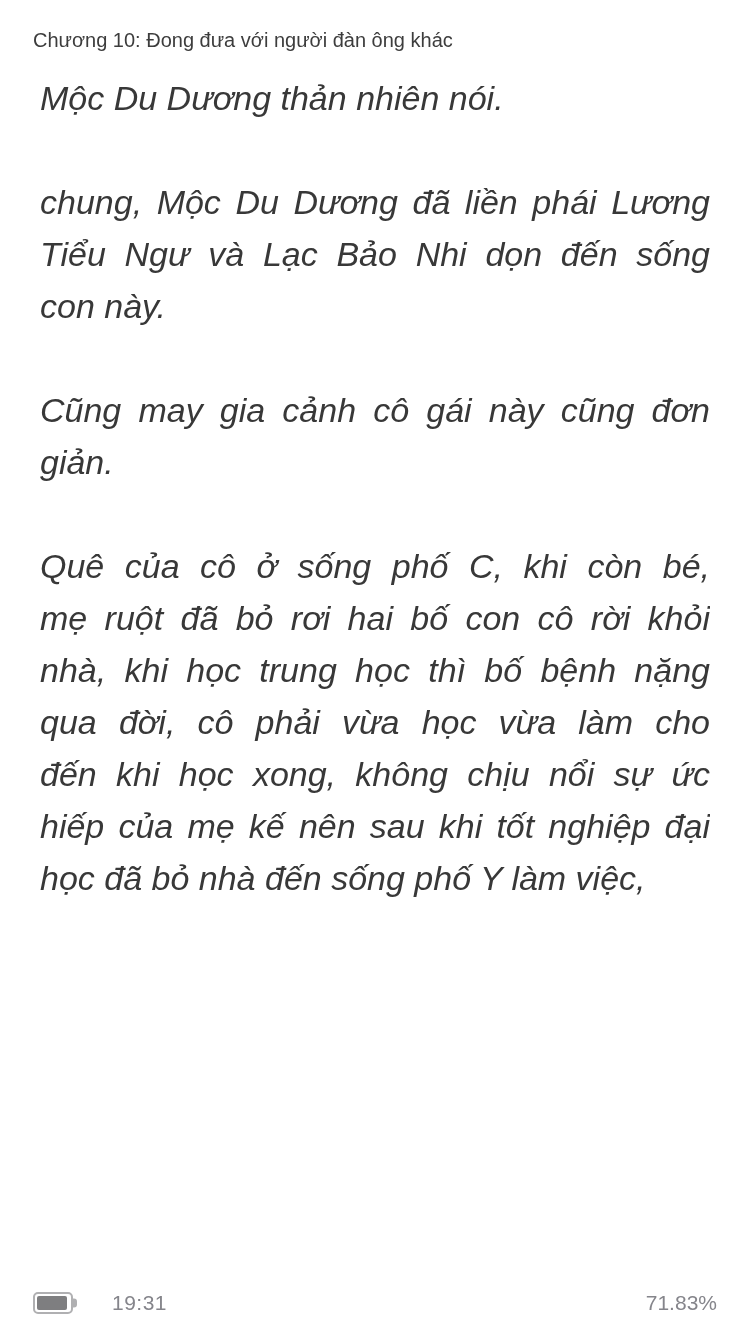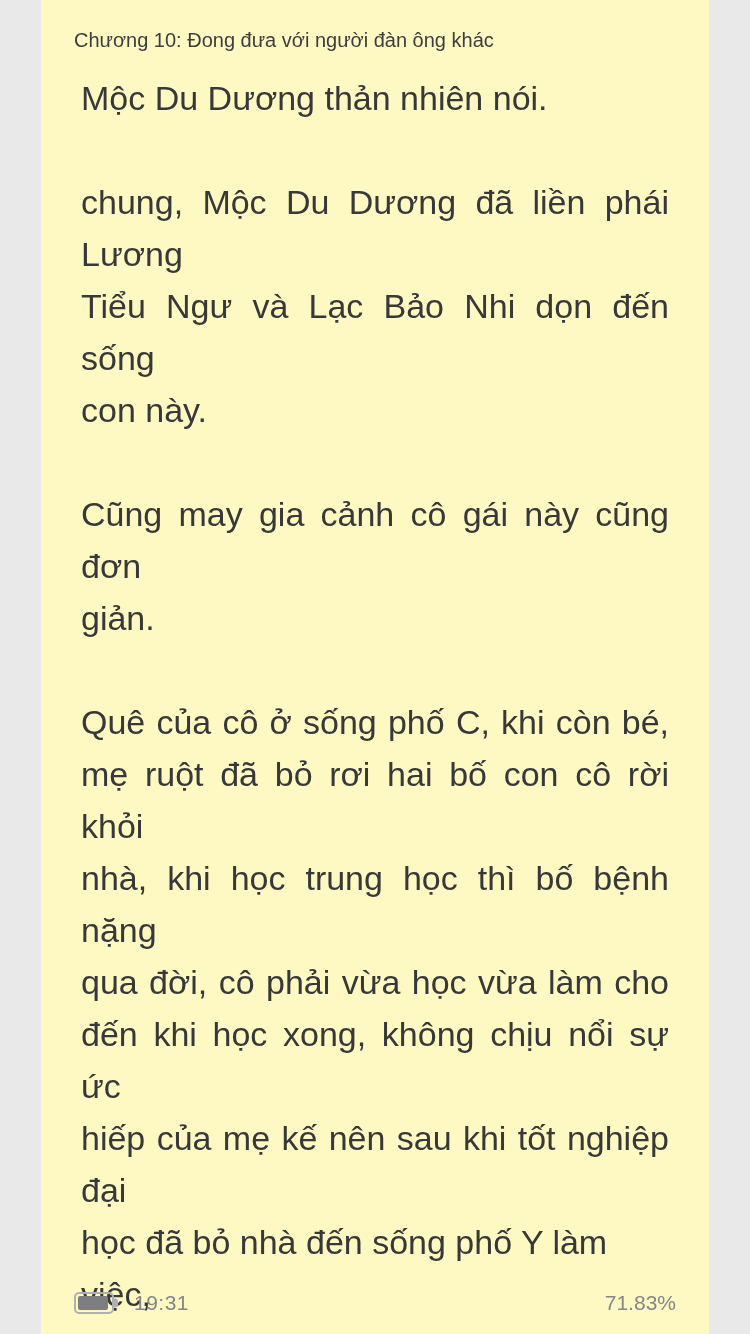--- a/index.html
+++ b/index.html
@@ -1,22 +1,22 @@
 <!DOCTYPE html>
 <html><head>
 <meta charset="utf-8">
 <style>
   * { margin: 0; padding: 0; box-sizing: border-box; }
   html, body { background: #e9e9e9; }
   .page {
     position: relative;
-    width: 668px;
+    width: 750px;
     height: 1334px;
     margin: 0 auto;
-    background: #fef9c3;
+    background: #ffffff;
     font-family: "Liberation Sans", "DejaVu Sans", sans-serif;
     overflow: hidden;
   }
   .chapter-header {
     position: absolute;
     top: 28px;
     left: 33px;
     right: 33px;
     font-size: 20px;
     line-height: 24px;
@@ -24,21 +24,21 @@
     white-space: nowrap;
   }
   .reading-area {
     position: absolute;
     top: 72px;
     left: 40px;
     right: 40px;
     color: #383838;
     font-size: 34px;
   }
-  .paragraph { margin-bottom: 52px; }
+  .paragraph { margin-bottom: 52px; font-style: italic; }
   .line {
     line-height: 52px;
     text-align: justify;
     text-align-last: justify;
     overflow: hidden;
     white-space: normal;
   }
   .line.last {
     text-align: left;
     text-align-last: left;
@@ -73,21 +73,21 @@
   .battery-nub {
     position: absolute;
     right: -6px;
     top: 50%;
     transform: translateY(-50%);
     width: 4px;
     height: 9px;
     background: #b0b0b2;
     border-radius: 0 3px 3px 0;
   }
-  .footer-time { letter-spacing: 0.5px; }
+  .footer-time { letter-spacing: 0.5px; margin-left: 19px; }
   .footer-progress { margin-left: auto; }
 </style>
 </head>
 <body>
 
 <div class="page">
 
   <div class="chapter-header">Chương 10: Đong đưa với người đàn ông khác</div>
 
   <div class="reading-area">

